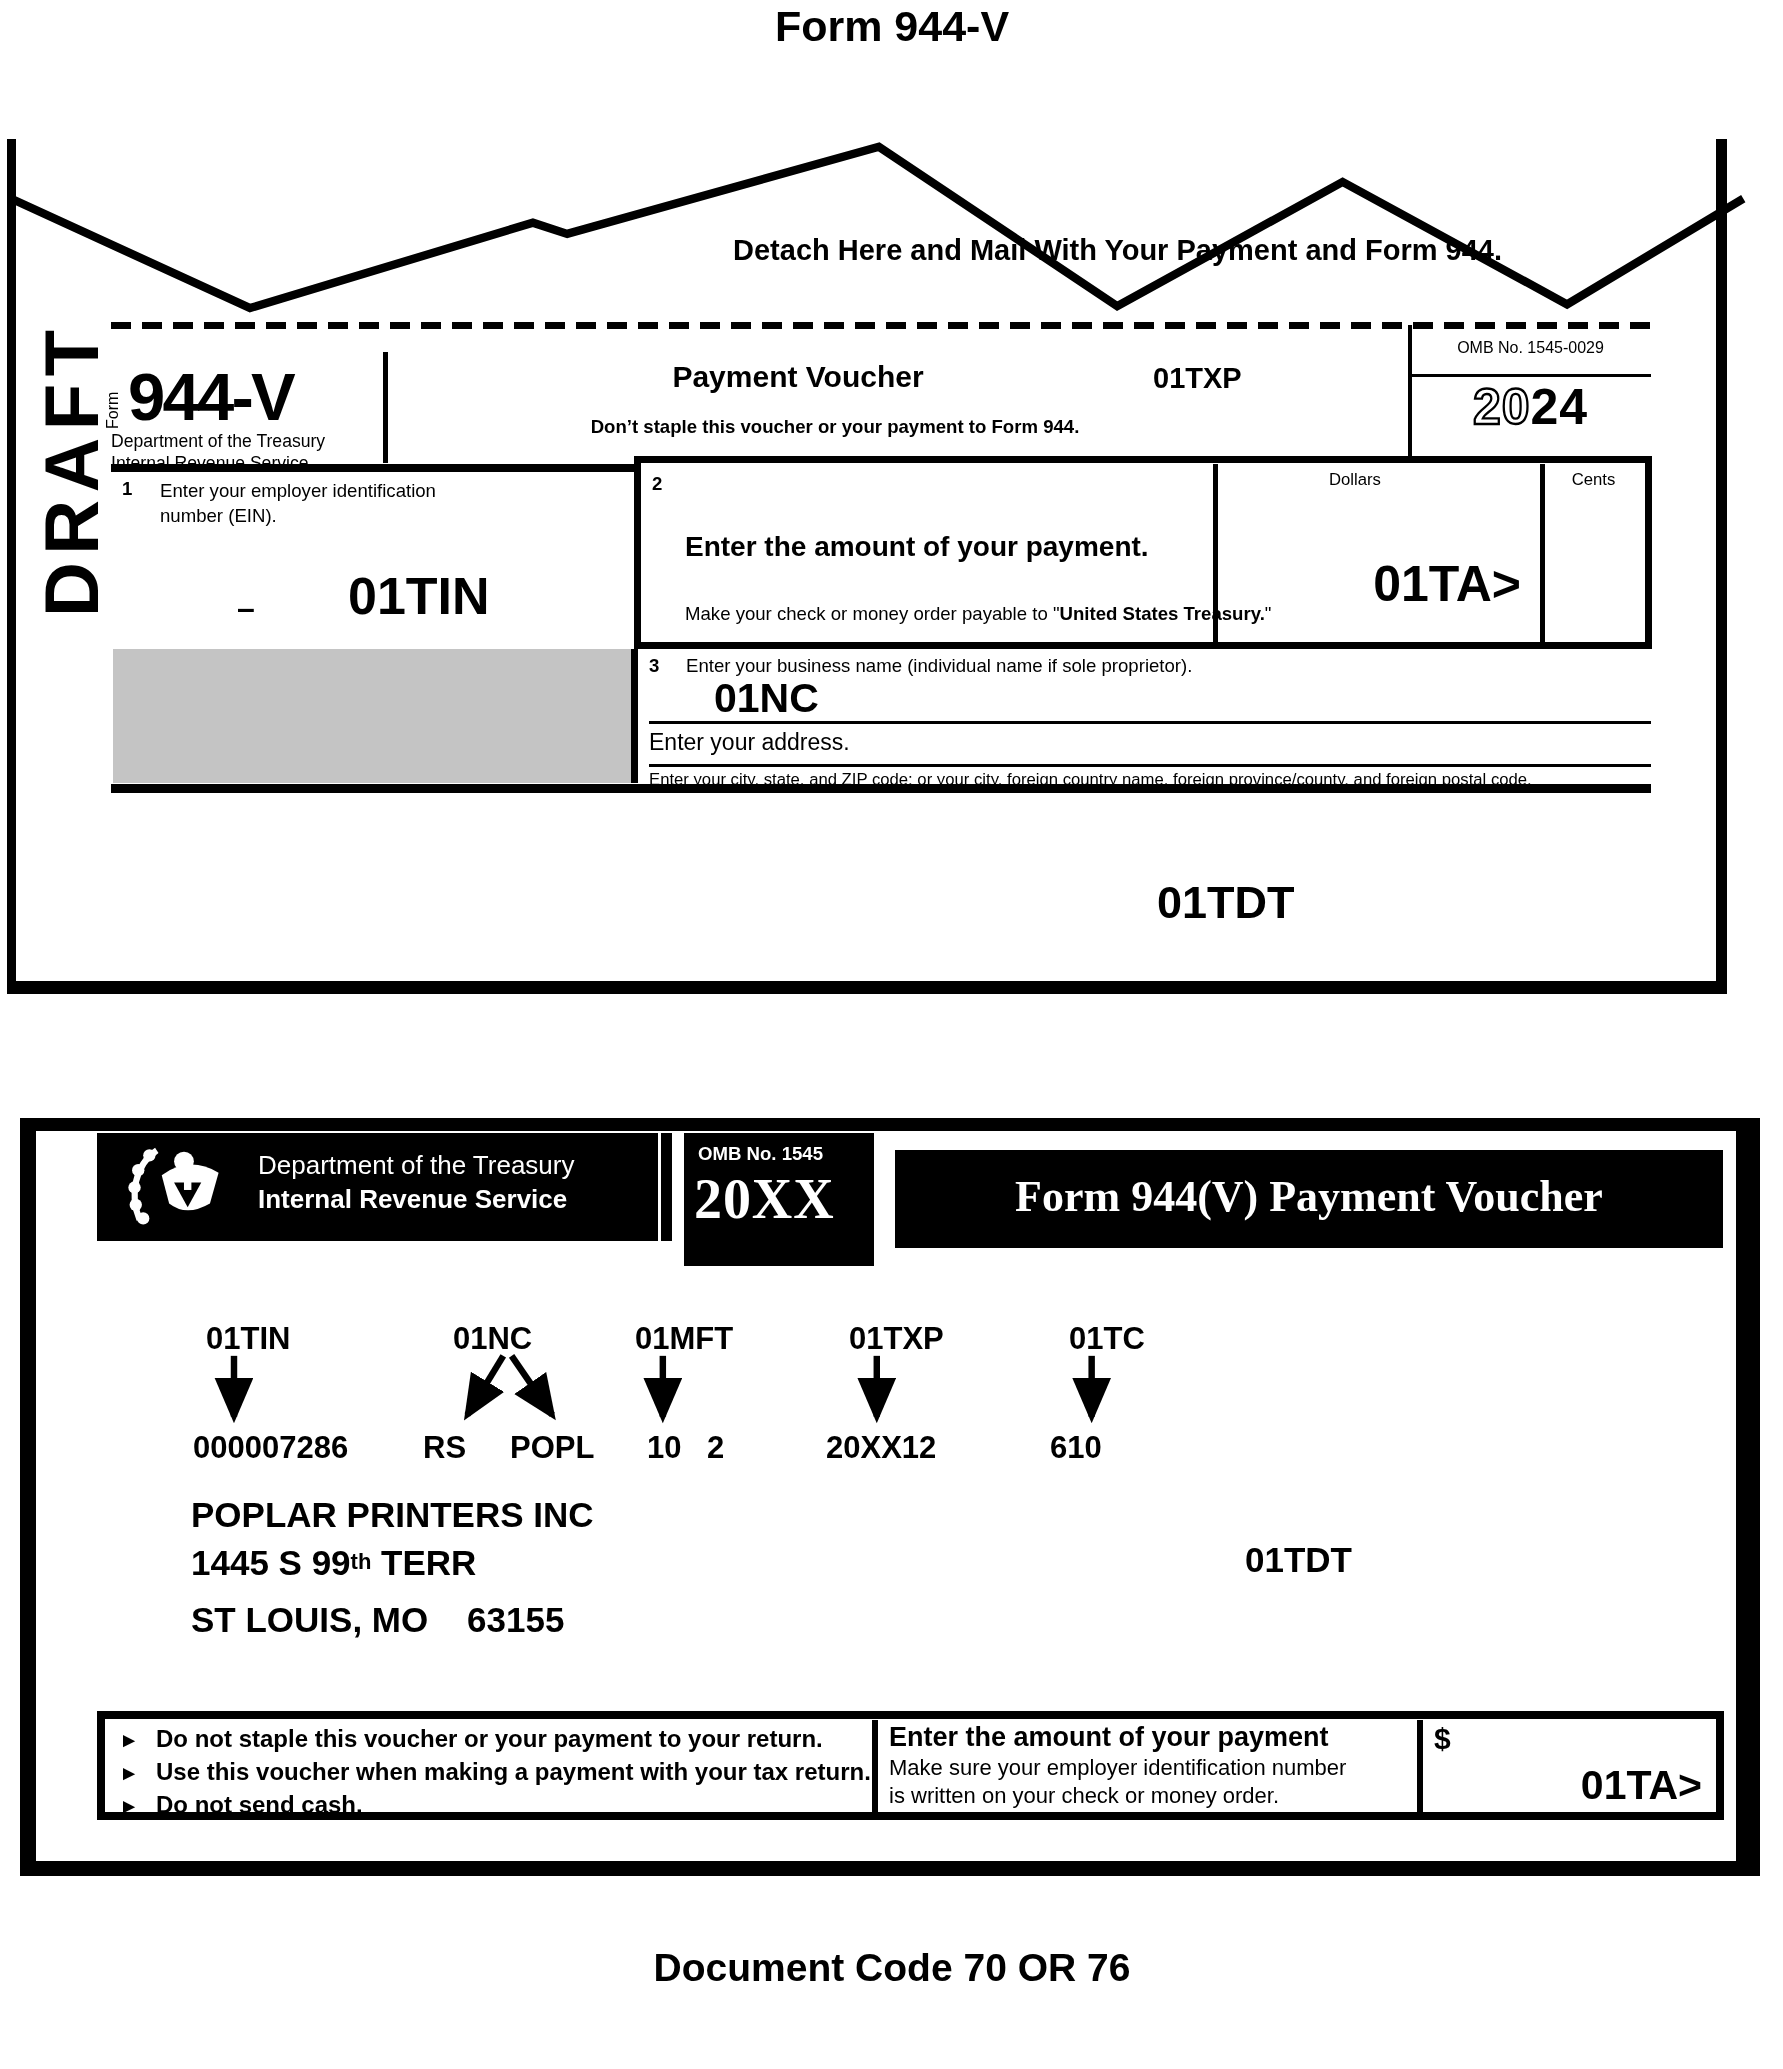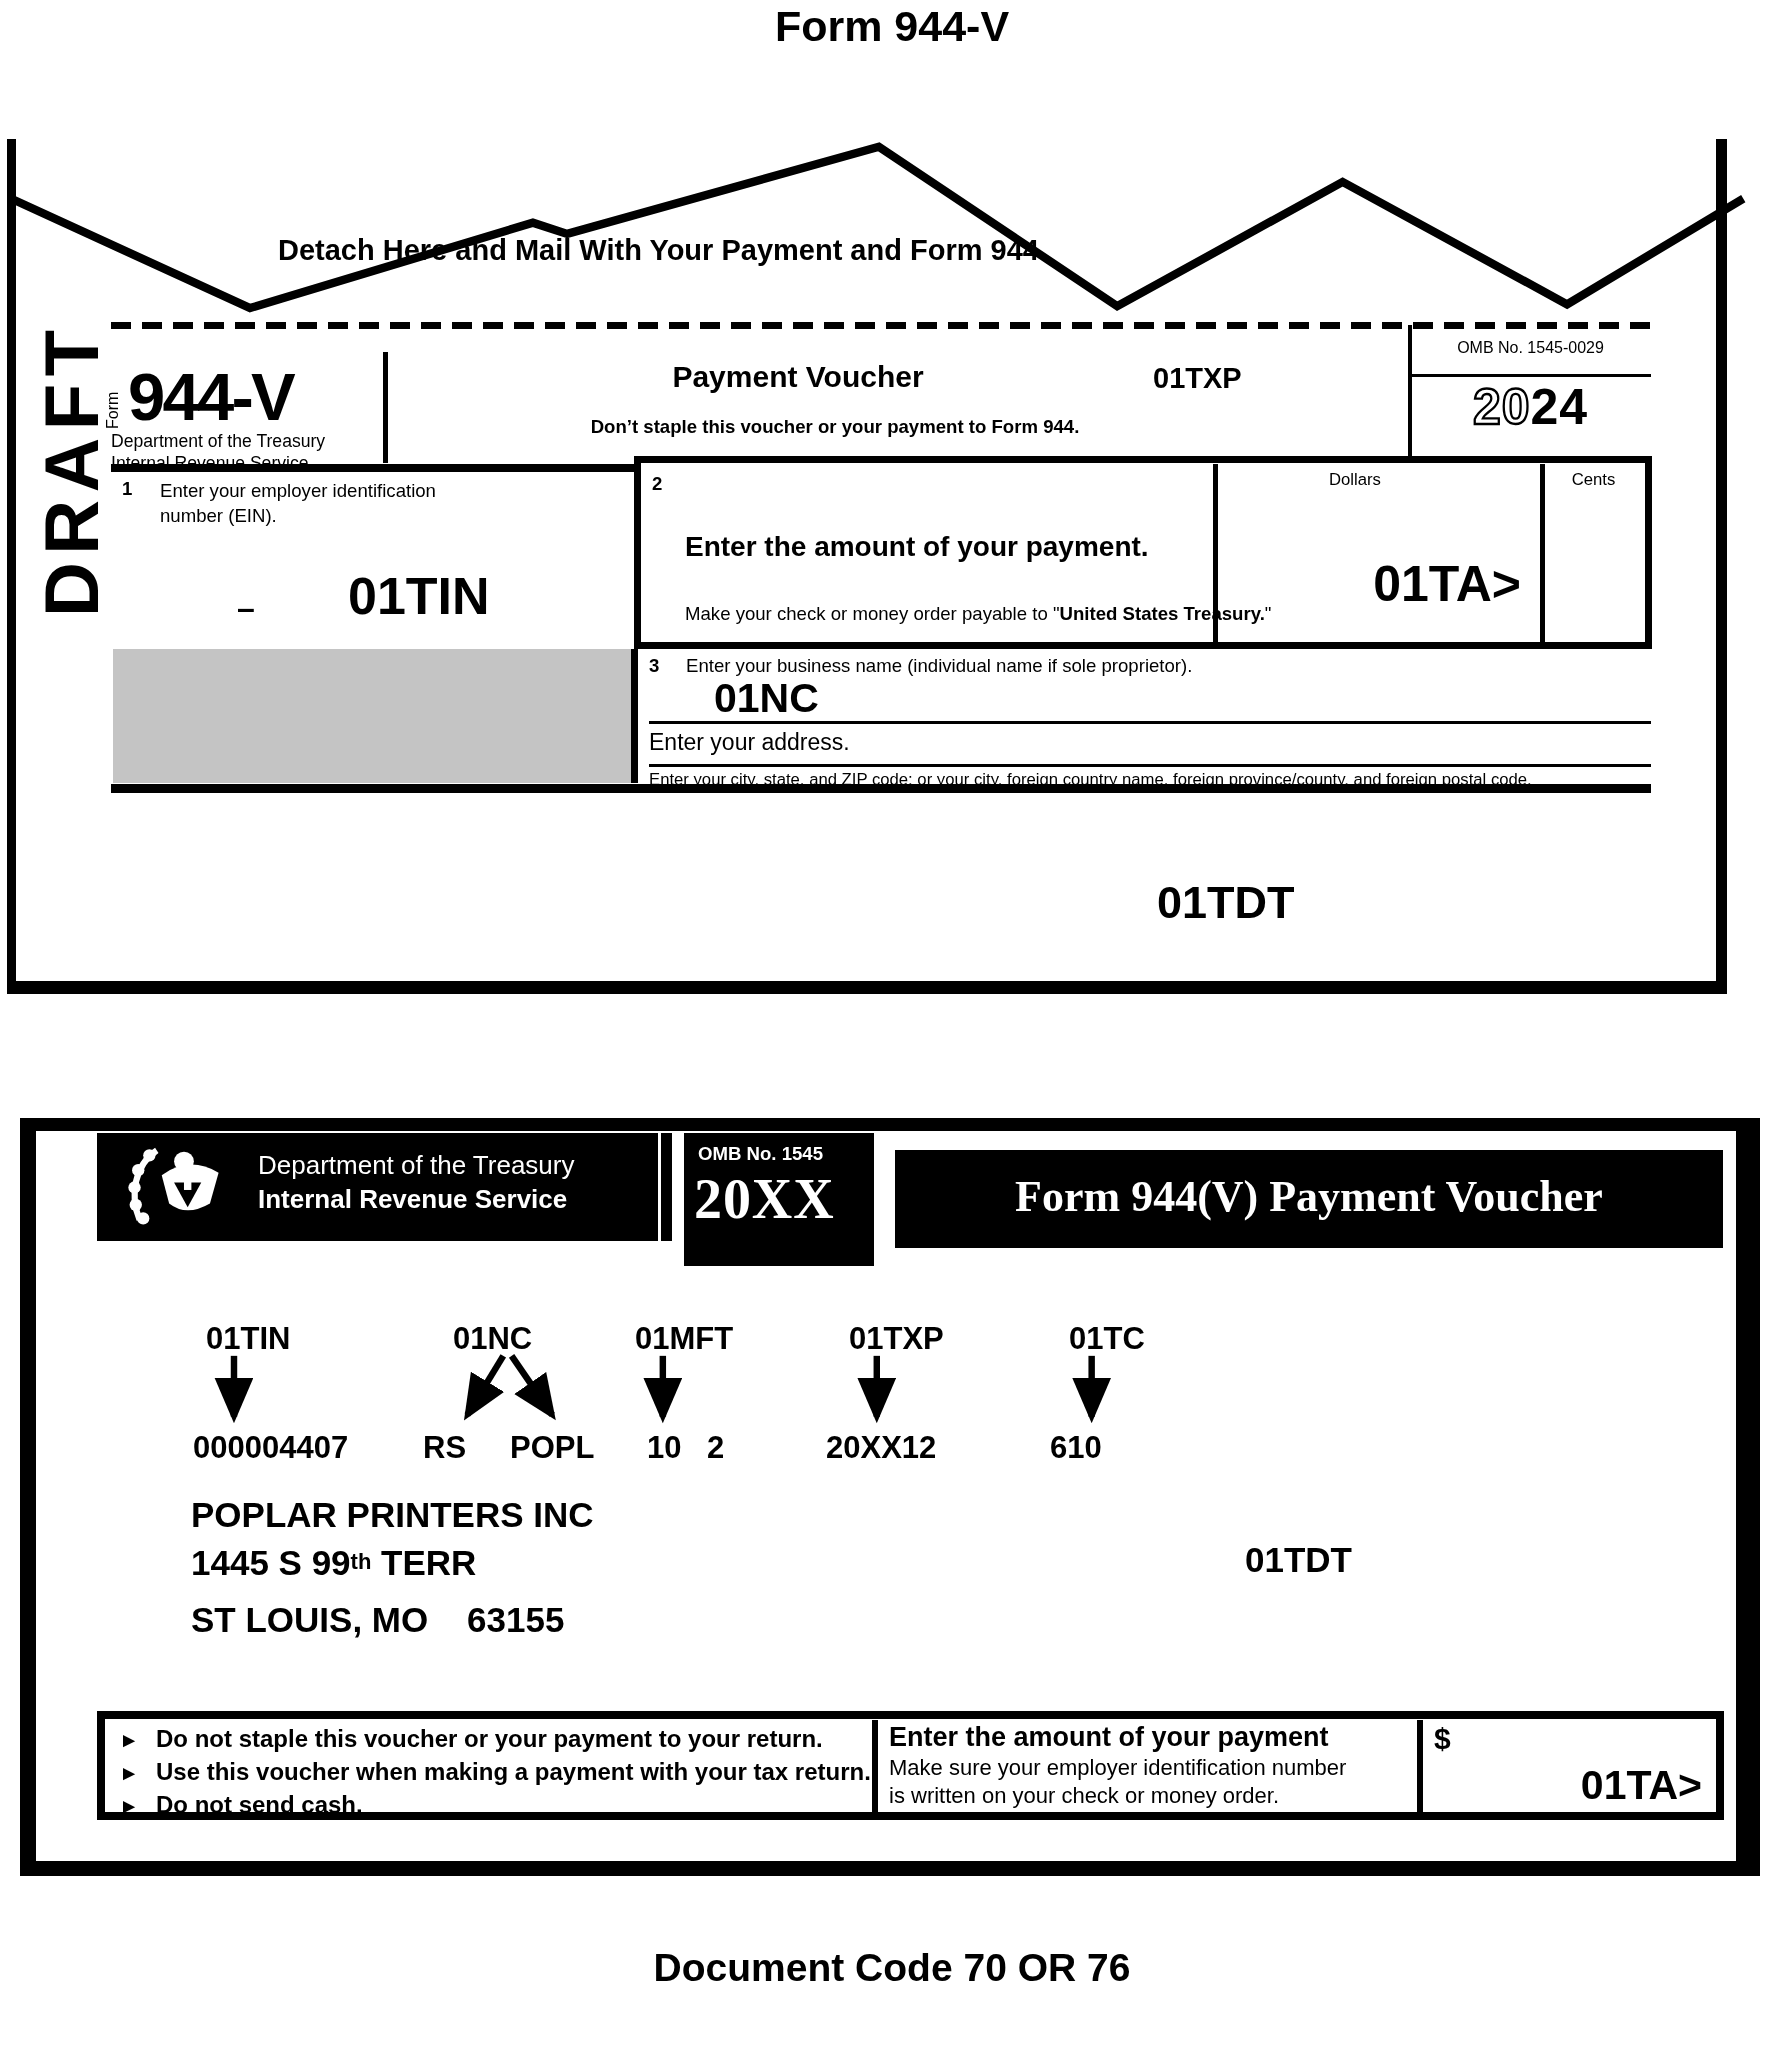--- a/index.html
+++ b/index.html
@@ -19,21 +19,21 @@
   .page-title { left:0; width:1784px; top:1.9px; font-size:43px; font-weight:bold; text-align:center; }
   .footer-line1 { left:0; width:1784px; top:1946px; font-size:39px; font-weight:bold; text-align:center; }
   .footer-line2 { left:0; width:1784px; top:1994px; font-size:39px; font-weight:bold; text-align:center; }
 
   
   .v1-box { left:7.4px; top:139px; width:1720px; height:855px;
             border-left:9.3px solid #000; border-right:11px solid #000; border-bottom:13px solid #000; }
   .v1-zigzag { left:7.4px; top:139px; }
   .draft { left:28px; top:617px; transform:rotate(-90deg); transform-origin:0 0;
            font-size:76px; font-weight:bold; letter-spacing:7.4px; }
-  .detach { left:278px; width:1224px; top:234px; font-size:29px; font-weight:bold; text-align:left; }
+  .detach { left:278px; width:1224px; top:234px; font-size:29px; font-weight:bold; text-align:right; }
   .dashline { left:111px; top:322px; width:1540px; height:6.5px;
               background:repeating-linear-gradient(90deg,#000 0 19.5px,transparent 19.5px 31px); }
   .form-word { left:104px; top:429px; transform:rotate(-90deg); transform-origin:0 0; font-size:16px; }
   .form-number { left:128px; top:358px; font-size:67px; font-weight:800; letter-spacing:-2.8px; }
   .v1-dept { left:111px; top:430px; font-size:17.6px; line-height:22px; }
   .v1-div1 { left:383px; top:352px; width:4.6px; height:111px; }
   .pv-title { left:464px; width:668px; top:360px; font-size:30px; font-weight:bold; text-align:center; }
   .txp { left:1153px; top:362px; font-size:29px; font-weight:bold; }
   .omb-vline { left:1408px; top:325px; width:3.7px; height:139px; }
   .omb-label { left:1410px; width:241px; top:339px; font-size:16px; text-align:center; }
@@ -220,21 +220,21 @@
       </marker>
     </defs>
     <line x1="248" y1="2" x2="248" y2="68" stroke="#000" stroke-width="7" marker-end="url(#ah)"></line>
     <line x1="540" y1="2" x2="501" y2="66" stroke="#000" stroke-width="7" marker-end="url(#ah)"></line>
     <line x1="549" y1="2" x2="593" y2="66" stroke="#000" stroke-width="7" marker-end="url(#ah)"></line>
     <line x1="713" y1="2" x2="713" y2="68" stroke="#000" stroke-width="7" marker-end="url(#ah)"></line>
     <line x1="945" y1="2" x2="945" y2="68" stroke="#000" stroke-width="7" marker-end="url(#ah)"></line>
     <line x1="1178" y1="2" x2="1178" y2="68" stroke="#000" stroke-width="7" marker-end="url(#ah)"></line>
   </svg>
 
-  <div class="abs v2-value val-tin">000004407</div>
+  <div class="abs v2-value val-tin">000007286</div>
   <div class="abs v2-value val-rs">RS</div>
   <div class="abs v2-value val-popl">POPL</div>
   <div class="abs v2-value val-10">10</div>
   <div class="abs v2-value val-2">2</div>
   <div class="abs v2-value val-txp">20XX12</div>
   <div class="abs v2-value val-tc">610</div>
 
   <div class="abs addr addr1 pre">POPLAR PRINTERS INC</div>
   <div class="abs addr addr2 pre"><span>1445 S 99</span><sup>th</sup><span> TERR</span></div>
   <div class="abs addr addr3 pre">ST LOUIS, MO    63155</div>

